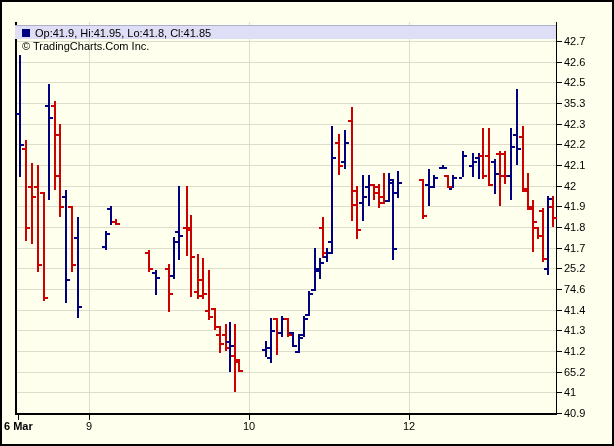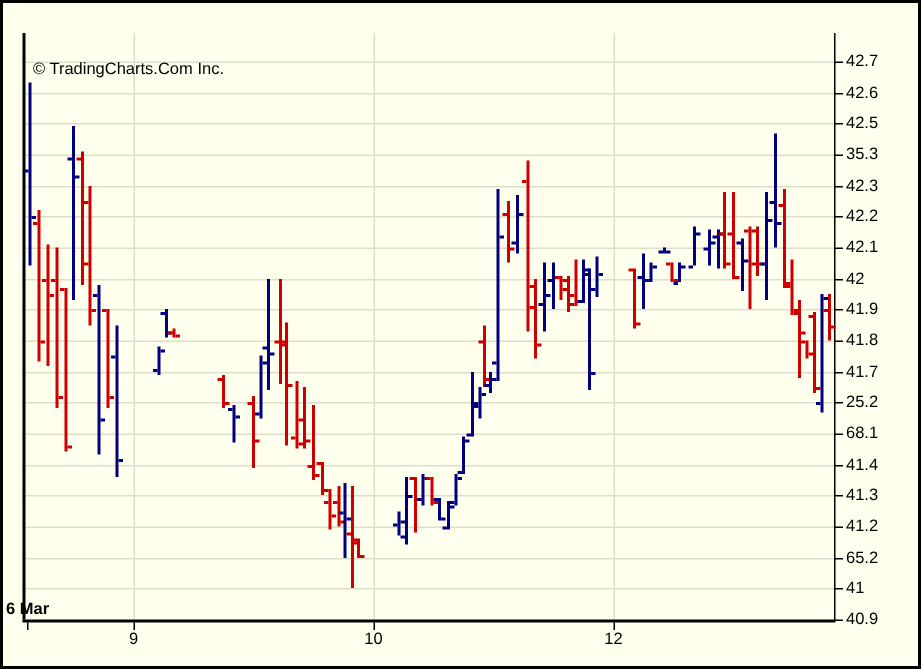--- a/index.html
+++ b/index.html
@@ -476,37 +476,41 @@
       <div class="y-label" style="left: 562px; top: 178px;">42</div>
       <div class="y-tick" style="left: 554px; top: 204px;"></div>
       <div class="y-label" style="left: 562px; top: 198px;">41.9</div>
       <div class="y-tick" style="left: 554px; top: 225px;"></div>
       <div class="y-label" style="left: 562px; top: 219px;">41.8</div>
       <div class="y-tick" style="left: 554px; top: 246px;"></div>
       <div class="y-label" style="left: 562px; top: 240px;">41.7</div>
       <div class="y-tick" style="left: 554px; top: 266px;"></div>
       <div class="y-label" style="left: 562px; top: 260px;">25.2</div>
       <div class="y-tick" style="left: 554px; top: 287px;"></div>
-      <div class="y-label" style="left: 562px; top: 281px;">68.1</div>
+      <div class="y-label" style="left: 562px; top: 281px;">74.6</div>
       <div class="y-tick" style="left: 554px; top: 308px;"></div>
       <div class="y-label" style="left: 562px; top: 302px; text-align: right;">41.4</div>
       <div class="y-tick" style="left: 554px; top: 328px;"></div>
       <div class="y-label" style="left: 562px; top: 322px;">41.3</div>
       <div class="y-tick" style="left: 554px; top: 349px;"></div>
       <div class="y-label" style="left: 562px; top: 343px;">41.2</div>
       <div class="y-tick" style="left: 554px; top: 370px;"></div>
       <div class="y-label" style="left: 562px; top: 364px;">65.2</div>
       <div class="y-tick" style="left: 554px; top: 390px;"></div>
       <div class="y-label" style="left: 562px; top: 384px;">41</div>
       <div class="y-tick" style="left: 554px; top: 411px;"></div>
       <div class="y-label" style="left: 562px; top: 405px;">40.9</div>
       <div class="x-tick" style="left: 16px; top: 413px;"></div>
-      <div class="x-label" style="top: 398px; font-weight: bold; left: 2px; text-align: right;">6 Mar</div>
+      <div class="x-label" style="top: 418px; font-weight: bold; left: 2px; text-align: right;">6 Mar</div>
       <div class="x-tick" style="left: 87px; top: 413px;"></div>
       <div class="x-label" style="top: 418px; left: 67px; width: 40px; text-align: center;">9</div>
       <div class="x-tick" style="left: 247px; top: 413px;"></div>
       <div class="x-label" style="top: 418px; left: 227px; width: 40px; text-align: center;">10</div>
       <div class="x-tick" style="left: 407px; top: 413px;"></div>
       <div class="x-label" style="top: 418px; left: 387px; width: 40px; text-align: center;">12</div>
     </div>
 
+  <div id="legend-band">
+    <span class="swatch"></span>
+    <span id="legend-text">Op:41.9, Hi:41.95, Lo:41.8, Cl:41.85</span>
+  </div>
   <div id="copyright">© TradingCharts.Com Inc.</div>
 </div>
 
 </body></html>

